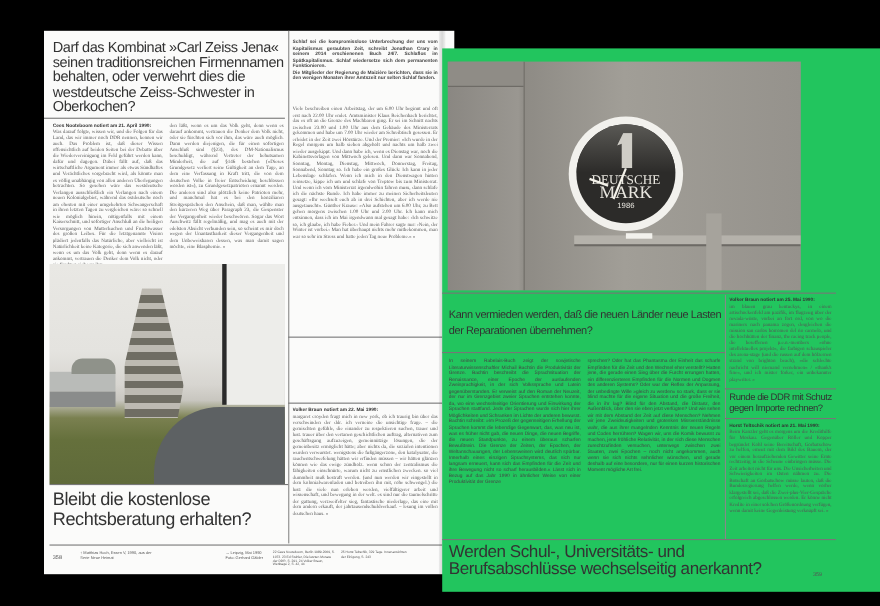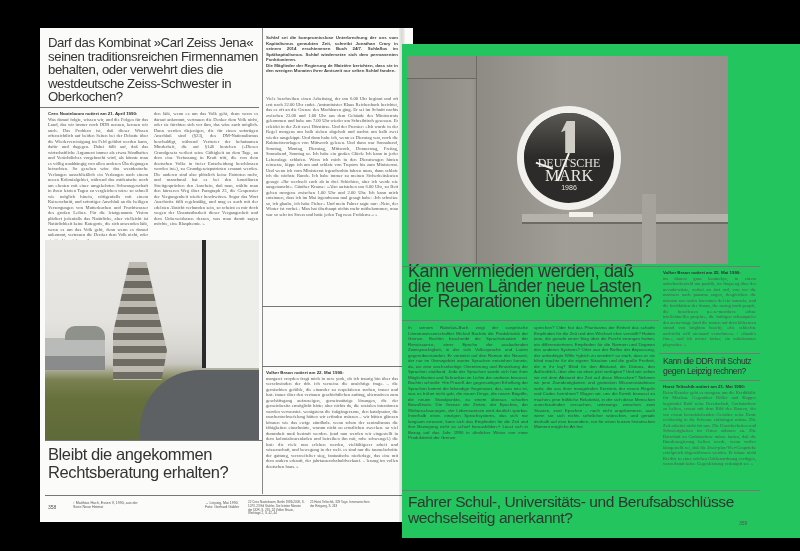--- a/index.html
+++ b/index.html
@@ -56,21 +56,21 @@
     <div class="abs" style="left:0;top:98px;width:60px;height:18px;background:#b9bbb8;"></div>
     <div class="abs" style="left:0;top:116px;width:60px;height:14px;background:#8a8c8b;"></div>
     <div class="abs" style="left:20px;top:86px;width:40px;height:14px;background:#8f928a;border-radius:10px 10px 0 0;"></div>
     <div class="abs" style="left:68px;top:22px;width:54px;height:118px;background:repeating-linear-gradient(180deg,#bdbab2 0 6px,#6f6d63 6px 13px);clip-path:polygon(30% 0,62% 0,100% 75%,90% 100%,0 100%,0 60%,10% 40%);"></div>
     <div class="abs" style="left:160px;top:0;width:54px;height:128px;background:#ededea;"></div>
     <div class="abs" style="left:157px;top:0;width:4px;height:128px;background:#2a2a2a;"></div>
     <div class="abs" style="left:95px;top:130px;width:119px;height:70px;background:#5d6163;border-radius:60px 0 0 0;"></div>
   </div>
   <div class="rule" style="left:5px;top:412px;width:217px;height:1px;"></div>
 
-  <h2 class="hl abs" style="left:8px;top:418px;width:214px;font-size:16.5px;line-height:17.5px;">Bleibt die angekommen Rechtsberatung erhalten?</h2>
+  <h2 class="hl abs" style="left:8px;top:418px;width:214px;font-size:16.5px;line-height:17.5px;">Bleibt die kostenlose Rechtsberatung erhalten?</h2>
 
   <div class="rule" style="left:5px;top:467px;width:357px;height:1px;"></div>
   <div class="pagenum abs" style="left:8px;top:476px;">358</div>
   <div class="small abs" style="left:33px;top:473px;width:66px;">↑ Matthias Hoch, Essen V, 1990, aus der Serie Neue Heimat</div>
   <div class="small abs" style="left:165px;top:473px;width:40px;">→ Leipzig, Mai 1990 Foto: Gerhard Gäbler</div>
   <div class="small abs" style="left:208px;top:473px;width:58px;font-size:3px;line-height:3.8px;">22 Cees Nooteboom, Berlin 1989-2009, S. 1073. 23 Ed Stuhler, Die letzten Monate der DDR, S. 291. 24 Volker Braun, Werktage 2, S. 42, 44</div>
   <div class="small abs" style="left:270px;top:473px;width:62px;font-size:3px;line-height:3.8px;">25 Horst Teltschik, 329 Tage. Innenansichten der Einigung, S. 243</div>
 </div>
 
 <div class="gutter"></div>
@@ -88,44 +88,44 @@
         <div class="abs" style="left:0;top:71px;width:90px;text-align:center;font-family:'Liberation Sans',sans-serif;color:#e8e6df;font-size:7px;line-height:8px;">1986</div>
         <div class="abs" style="left:44px;top:40px;width:1.5px;height:30px;background:#f4f2ea;transform-origin:top center;transform:rotate(22deg);"></div>
         <div class="abs" style="left:28px;top:38px;width:1.5px;height:18px;background:#f4f2ea;transform-origin:bottom center;transform:rotate(-70deg);"></div>
       </div>
     </div>
     <div class="abs" style="left:115px;top:158px;width:206px;height:8px;background:#b5b2ab;border-bottom:2px solid #6d6a65;"></div>
     <div class="abs" style="left:235px;top:138px;width:14px;height:70px;background:#a6a39c;"></div>
     <div class="abs" style="left:162px;top:156px;width:24px;height:5px;background:#f2f1ec;"></div>
   </div>
 
-  <h2 class="hl abs" style="left:6px;top:220px;width:248px;font-size:18px;line-height:14.8px;">Kann vermieden werden, daß die neuen Länder neue Lasten der Reparationen übernehmen?</h2>
+  <h2 class="hl abs" style="left:6px;top:236px;width:248px;font-size:10px;line-height:14.8px;">Kann vermieden werden, daß die neuen Länder neue Lasten der Reparationen übernehmen?</h2>
 
   <div class="vrule" style="left:257px;top:224px;height:222px;"></div>
   <div class="rule" style="left:0;top:222px;width:358px;height:1px;"></div>
 
   <div class="body abs" style="left:261px;top:226px;width:93px;height:80px;">
     <span class="byline">Volker Braun notiert am 25. Mai 1990:</span>
     <span>im blauen grau kentuckys, in einem artischockenfeld am pazifik, im flugzeug über der nevada-wüste, vorbei an fort ord, von wo die mariners nach panama zogen, desgleichen die mission san carlos borromeo del rio carmelo, und die hochhütten der finanz, the racing track people, die beseffenen p.e.n.-members »ohne intellektuelles projekt«, die farbigen schauspieler des arena-stage (und die russen auf dem hölzernen strand von brighton beach), »die schlechte nachricht will niemand vernehmen« / »thank's fine«, und ich mister forker, ein unbekannter playwriter. »</span>
   </div>
   <div class="rule" style="left:257px;top:309px;width:101px;height:1px;"></div>
 
   <div class="rule" style="left:0;top:276px;width:257px;height:1px;"></div>
 
   <div class="sans abs" style="left:6px;top:281px;width:120px;height:164px;">
     <span>In seinem Rabelais-Buch zeigt der sowjetische Literaturwissenschaftler Michail Bachtin die Produktivität der Grenze. Bachtin beschreibt die Sprachsituation der Renaissance, einer Epoche der auslaufenden Zweisprachigkeit, in der sich Volkssprache und Latein gegenüberstanden. Er verweist auf den Roman der Neuzeit, der nur im Grenzgebiet zweier Sprachen entstehen konnte, da, wo eine wechselseitige Orientierung und Einwirkung der Sprachen stattfand. Jede der Sprachen wurde sich hier ihrer Möglichkeiten und Schranken im Lichte der anderen bewusst. Bachtin schreibt: »Im Prozeß der gegenseitigen Erhellung der Sprachen kommt die lebendige Gegenwart, das, was neu ist, was es früher nicht gab, die neuen Dinge, die neuen Begriffe, die neuen Standpunkte, zu einem überaus scharfen Bewußtsein. Die Grenze der Zeiten, der Epochen, der Weltanschauungen, der Lebensweisen wird deutlich spürbar. Innerhalb eines einzigen Sprachsystems, das sich nur langsam erneuert, kann sich das Empfinden für die Zeit und ihre Bewegung nicht so scharf herausbilden.« Lässt sich in Bezug auf das Jahr 1990 in ähnlicher Weise von einer Produktivität der Grenze</span>
   </div>
   <div class="sans abs" style="left:132px;top:281px;width:121px;height:164px;">
     <span>sprechen? Oder hat das Phantasma der Einheit das scharfe Empfinden für die Zeit und den Wechsel eher verstellt? Hatten jene, die gerade einen Sieg über die Furcht errungen hatten, ein differenzierteres Empfinden für die Normen und Dogmen des anderen Systems? Oder war der Reflex der Anpassung, der unbedingte Wille »gleich zu werden« so stark, dass er sie blind machte für die eigene Situation und die große Freiheit, die in ihr lag? Blind für den Abstand, die Distanz, den Außenblick, über den sie eben jetzt verfügten? Und wie sehen wir mit dem Abstand der Zeit auf diese Menschen? Nehmen wir jene Zweideutigkeiten und grotesken Missverständnisse wahr, die aus ihrer mangelnden Kenntnis der neuen Regeln und Codes herrühren? Wagen wir, uns die Komik bewusst zu machen, jene fröhliche Relativität, in der sich diese Menschen zurechtzufinden versuchen, unterwegs zwischen zwei Staaten, zwei Epochen – noch nicht angekommen, auch wenn sie sich nichts sehnlicher wünschen, und gerade deshalb auf eine besondere, nur für einen kurzen historischen Moment mögliche Art frei.</span>
   </div>
 
-  <h3 class="hl abs" style="left:261px;top:313px;width:96px;font-size:8.6px;line-height:9.6px;">Kann die DDR mit Schutz gegen Leipzig rechnen?</h3>
+  <h3 class="hl abs" style="left:261px;top:313px;width:96px;font-size:8.6px;line-height:9.6px;">Runde die DDR mit Schutz gegen Importe rechnen?</h3>
   <div class="rule" style="left:257px;top:336px;width:101px;height:1px;"></div>
 
   <div class="body abs" style="left:261px;top:340px;width:93px;height:106px;">
     <span class="byline">Horst Teltschik notiert am 21. Mai 1990:</span>
     <span>Beim Kanzler geht es morgens um die Kredithilfe für Moskau. Gegenüber Röller und Kopper begründet Kohl seine Bereitschaft, Gorbatschow zu helfen, erneut mit dem Bild des Bauern, der vor einem heraufziehenden Gewitter seine Ernte rechtzeitig in die Scheune einbringen müsse. Die Zeit arbeitet nicht für uns. Die Unsicherheiten und Schwierigkeiten im Osten nähmen zu. Die Botschaft an Gorbatschow müsse lauten, daß die Bundesregierung helfen werde, wenn vorher klargestellt sei, daß die Zwei-plus-Vier-Gespräche erfolgreich abgeschlossen werden. Er könne nicht Kredite in einer solchen Größenordnung verfügen, wenn damit keine Gegenleistung verknüpft sei. »</span>
   </div>
 
   <div class="rule" style="left:0;top:446px;width:358px;height:1px;"></div>
-  <h2 class="hl abs" style="left:6px;top:450px;width:330px;font-size:15.5px;line-height:16px;">Fahrer Schul-, Universitäts- und Berufsabschlüsse wechselseitig anerkannt?</h2>
+  <h2 class="hl abs" style="left:6px;top:450px;width:330px;font-size:15.5px;line-height:16px;">Werden Schul-, Universitäts- und Berufsabschlüsse wechselseitig anerkannt?</h2>
   <div class="pagenum abs" style="left:337px;top:476px;">359</div>
 </div>
 
 </body></html>

